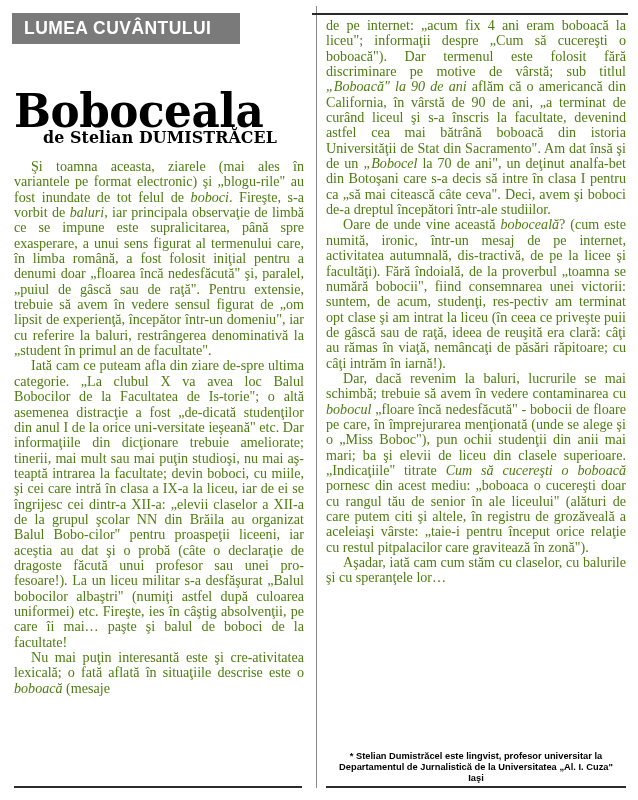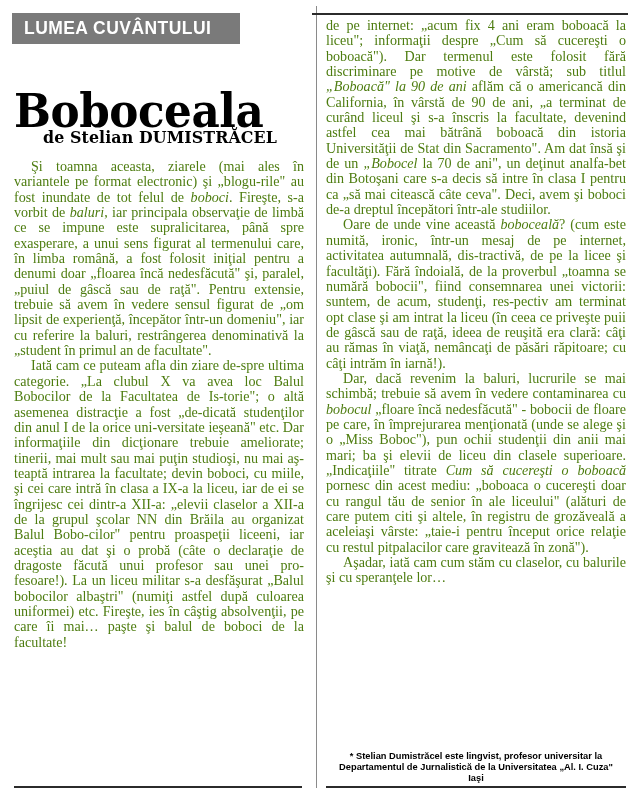--- a/index.html
+++ b/index.html
@@ -167,20 +167,21 @@
     <span class="kicker-text">LUMEA CUVÂNTULUI</span>
   </div>
 
   <h1 class="headline">Boboceala</h1>
 
   <div class="byline">de Stelian DUMISTRĂCEL</div>
 
   <div class="body-text body-left">
     <p>Şi toamna aceasta, ziarele (mai ales în variantele pe format electronic) şi „blogu-rile" au fost inundate de tot felul de <i>boboci</i>. Fireşte, s-a vorbit de <i>baluri</i>, iar principala observaţie de limbă ce se impune este supralicitarea, până spre exasperare, a unui sens figurat al termenului care, în limba română, a fost folosit iniţial pentru a denumi doar „floarea încă nedesfăcută" şi, paralel, „puiul de gâscă sau de raţă". Pentru extensie, trebuie să avem în vedere sensul figurat de „om lipsit de experienţă, începător într-un domeniu", iar cu referire la baluri, restrângerea denominativă la „student în primul an de facultate".</p>
     <p>Iată cam ce puteam afla din ziare de-spre ultima categorie. „La clubul X va avea loc Balul Bobocilor de la Facultatea de Is-torie"; o altă asemenea distracţie a fost „de-dicată studenţilor din anul I de la orice uni-versitate ieşeană" etc. Dar informaţiile din dicţionare trebuie ameliorate; tinerii, mai mult sau mai puţin studioşi, nu mai aş-teaptă intrarea la facultate; devin boboci, cu miile, şi cei care intră în clasa a IX-a la liceu, iar de ei se îngrijesc cei dintr-a XII-a: „elevii claselor a XII-a de la grupul şcolar NN din Brăila au organizat Balul Bobo-cilor" pentru proaspeţii liceeni, iar aceştia au dat şi o probă (câte o declaraţie de dragoste făcută unui profesor sau unei pro-fesoare!). La un liceu militar s-a desfăşurat „Balul bobocilor albaştri" (numiţi astfel după culoarea uniformei) etc. Fireşte, ies în câştig absolvenţii, pe care îi mai… paşte şi balul de boboci de la facultate!</p>
+    <p>Nu mai puţin interesantă este şi cre-ativitatea lexicală; o fată aflată în situaţiile descrise este o <i>boboacă</i> (mesaje</p>
   </div>
 
   <div class="body-text body-right">
     <p class="noindent">de pe internet: „acum fix 4 ani eram boboacă la liceu"; informaţii despre „Cum să cucereşti o boboacă"). Dar termenul este folosit fără discriminare pe motive de vârstă; sub titlul <i>„Boboacă" la 90 de ani</i> aflăm că o americancă din California, în vârstă de 90 de ani, „a terminat de curând liceul şi s-a înscris la facultate, devenind astfel cea mai bătrână boboacă din istoria Universităţii de Stat din Sacramento". Am dat însă şi de un <i>„Bobocel</i> la 70 de ani", un deţinut analfa-bet din Botoşani care s-a decis să intre în clasa I pentru ca „să mai citească câte ceva". Deci, avem şi boboci de-a dreptul începători într-ale studiilor.</p>
     <p>Oare de unde vine această <i>boboceală</i>? (cum este numită, ironic, într-un mesaj de pe internet, activitatea autumnală, dis-tractivă, de pe la licee şi facultăţi). Fără îndoială, de la proverbul „toamna se numără bobocii", fiind consemnarea unei victorii: suntem, de acum, studenţi, res-pectiv am terminat opt clase şi am intrat la liceu (în ceea ce priveşte puii de gâscă sau de raţă, ideea de reuşită era clară: câţi au rămas în viaţă, nemâncaţi de păsări răpitoare; cu câţi intrăm în iarnă!).</p>
     <p>Dar, dacă revenim la baluri, lucrurile se mai schimbă; trebuie să avem în vedere contaminarea cu <i>bobocul</i> „floare încă nedesfăcută" - bobocii de floare pe care, în împrejurarea menţionată (unde se alege şi o „Miss Boboc"), pun ochii studenţii din anii mai mari; ba şi elevii de liceu din clasele superioare. „Indicaţiile" titrate <i>Cum să cucereşti o boboacă</i> pornesc din acest mediu: „boboaca o cucereşti doar cu rangul tău de senior în ale liceului" (alături de care putem citi şi altele, în registru de grozăveală a aceleiaşi vârste: „taie-i pentru început orice relaţie cu restul pitpalacilor care gravitează în zonă").</p>
     <p>Aşadar, iată cam cum stăm cu claselor, cu balurile şi cu speranţele lor…</p>
   </div>
 
   <div class="footnote">* Stelian Dumistrăcel este lingvist, profesor universitar la Departamentul de Jurnalistică de la Universitatea „Al. I. Cuza" Iaşi</div>

